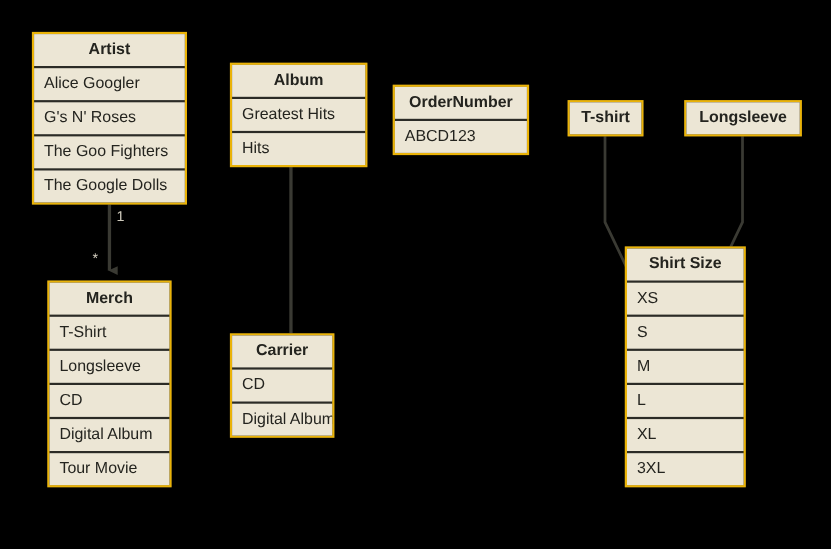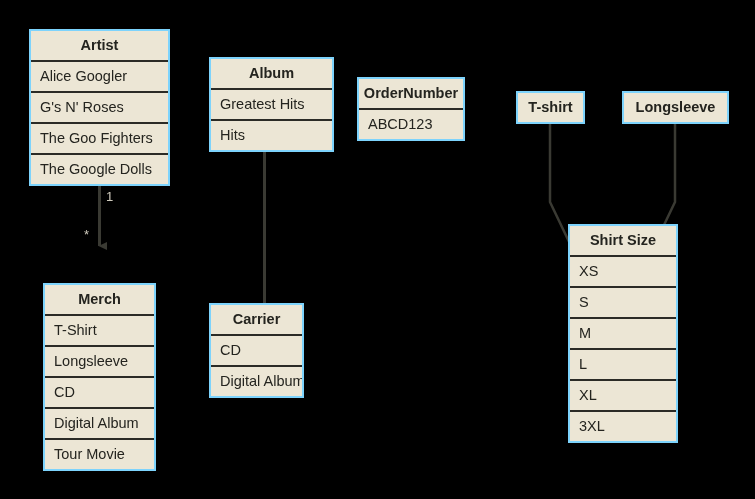--- a/index.html
+++ b/index.html
@@ -19,21 +19,21 @@
     position: absolute;
     left: 0;
     top: 0;
     width: 755px;
     height: 499px;
     pointer-events: none;
   }
   .entity {
     position: absolute;
     box-sizing: border-box;
-    border: 2px solid #7dd3fc;
+    border: 2px solid #eab308;
     background: #2b2b26;
     display: flex;
     flex-direction: column;
     gap: 2px;
     justify-content: flex-end;
   }
   .cell {
     box-sizing: border-box;
     background: #ece6d5;
     color: #24241f;
@@ -87,21 +87,21 @@
     <div class="cell">The Goo Fighters</div>
     <div class="cell">The Google Dolls</div>
   </div>
 
   <div class="entity" style="left:209px; top:57px; width:125px;">
     <div class="cell header">Album</div>
     <div class="cell">Greatest Hits</div>
     <div class="cell">Hits</div>
   </div>
 
-  <div class="entity" style="left:357px; top:77px; width:108px;">
+  <div class="entity" style="left:357px; top:77px; width:124px;">
     <div class="cell header">OrderNumber</div>
     <div class="cell">ABCD123</div>
   </div>
 
   <div class="entity" style="left:516px; top:91px; width:69px;">
     <div class="cell header">T-shirt</div>
   </div>
 
   <div class="entity" style="left:622px; top:91px; width:107px;">
     <div class="cell header">Longsleeve</div>
@@ -110,21 +110,21 @@
   <div class="entity" style="left:568px; top:224px; width:110px;">
     <div class="cell header">Shirt Size</div>
     <div class="cell">XS</div>
     <div class="cell">S</div>
     <div class="cell">M</div>
     <div class="cell">L</div>
     <div class="cell">XL</div>
     <div class="cell">3XL</div>
   </div>
 
-  <div class="entity" style="left:43px; top:255px; width:113px;margin-top:28px;">
+  <div class="entity" style="left:43px; top:255px; width:113px;">
     <div class="cell header">Merch</div>
     <div class="cell">T-Shirt</div>
     <div class="cell">Longsleeve</div>
     <div class="cell">CD</div>
     <div class="cell">Digital Album</div>
     <div class="cell">Tour Movie</div>
   </div>
 
   <div class="entity" style="left:209px; top:303px; width:95px;">
     <div class="cell header">Carrier</div>

